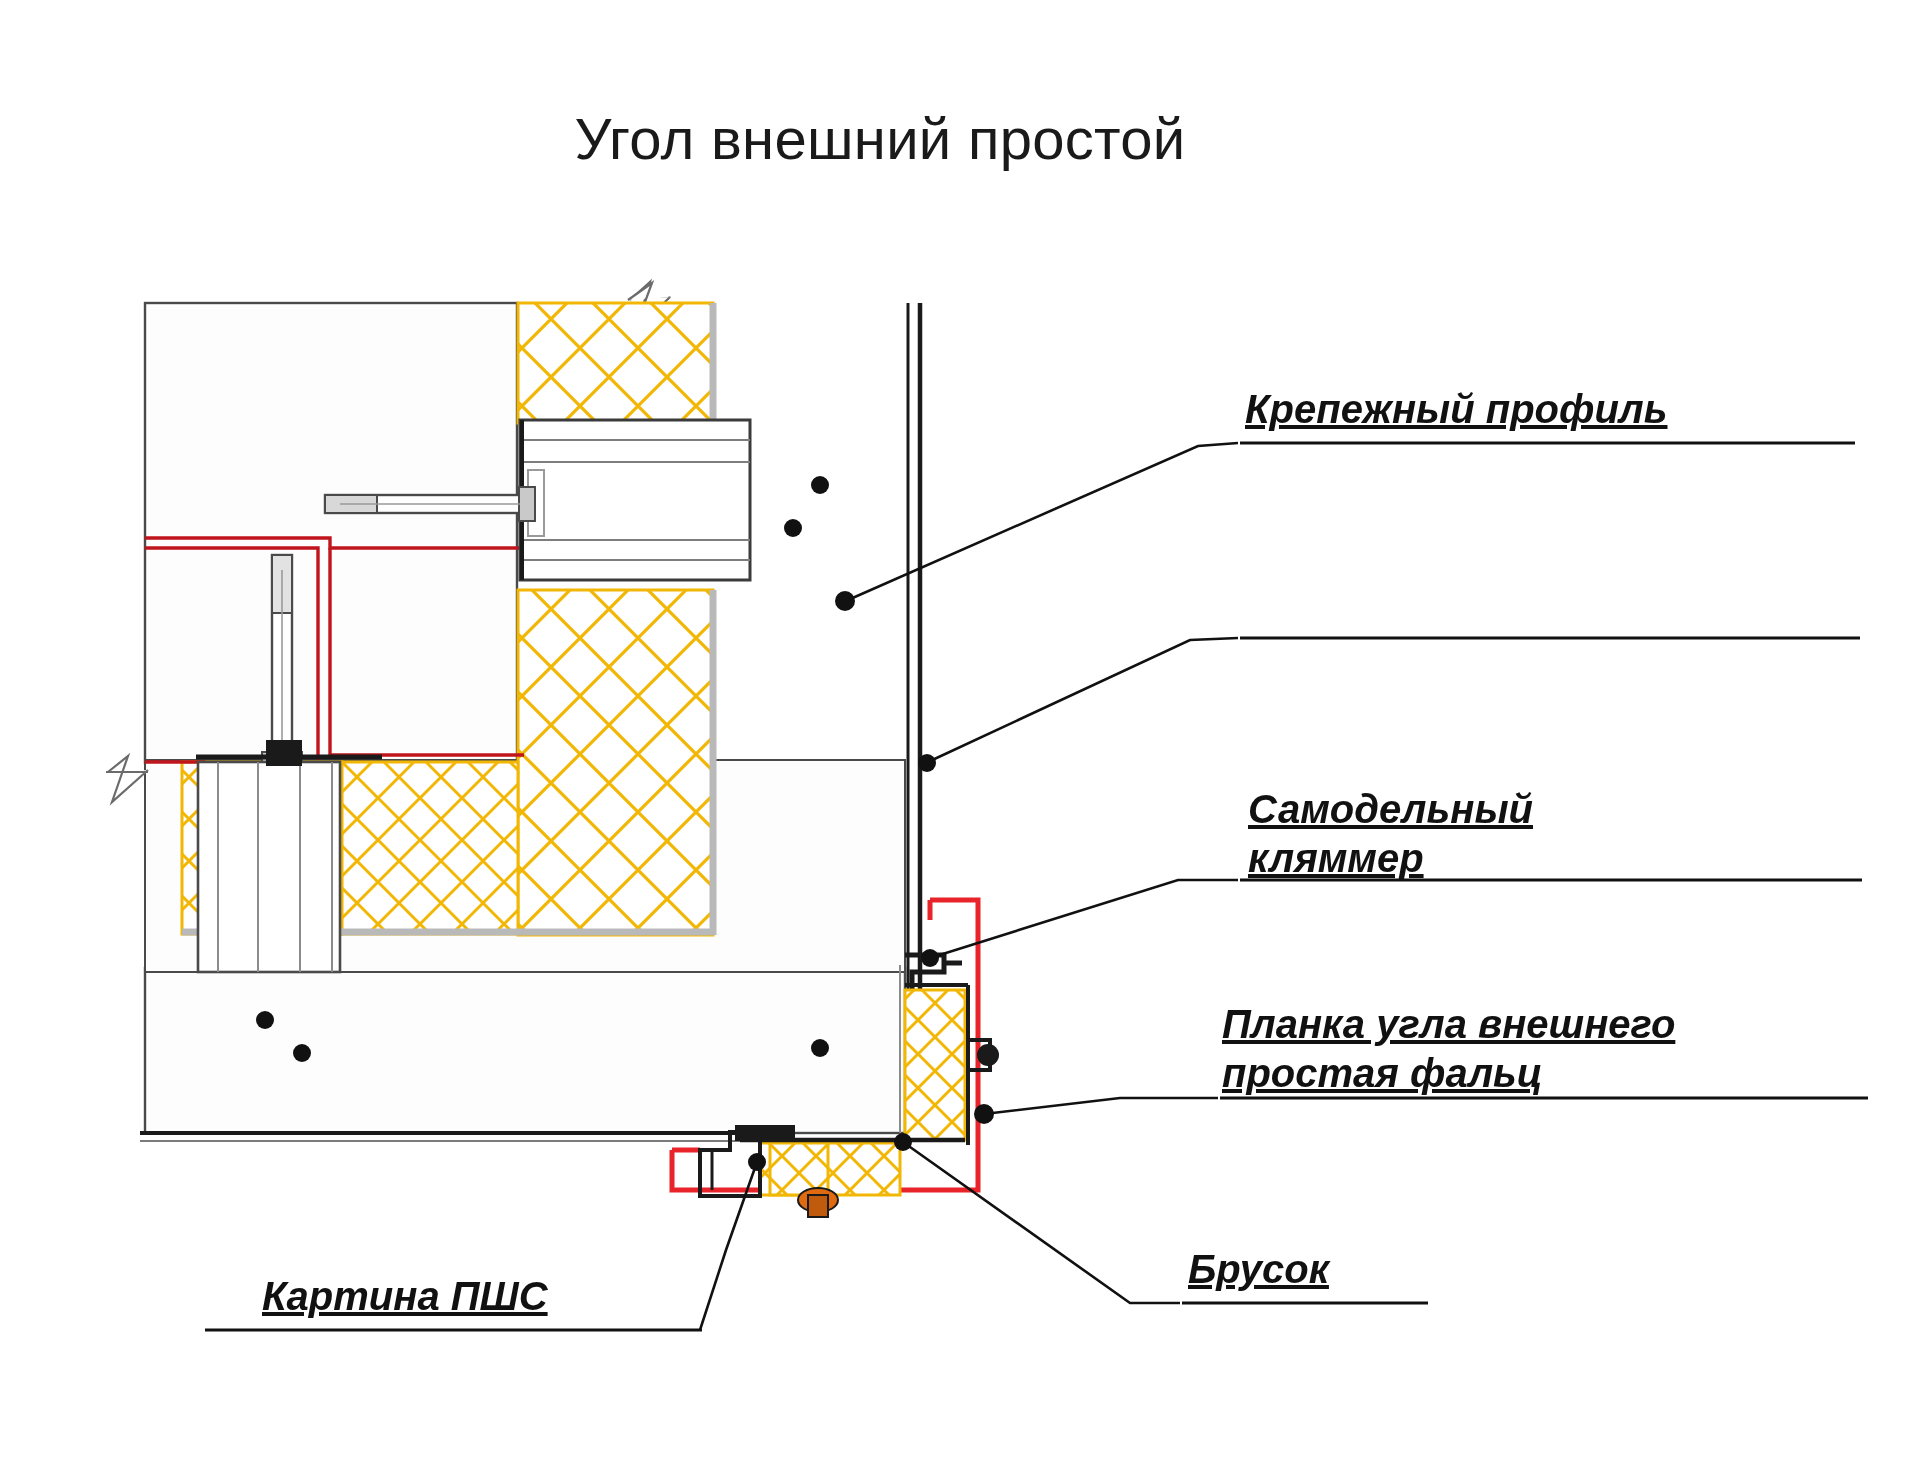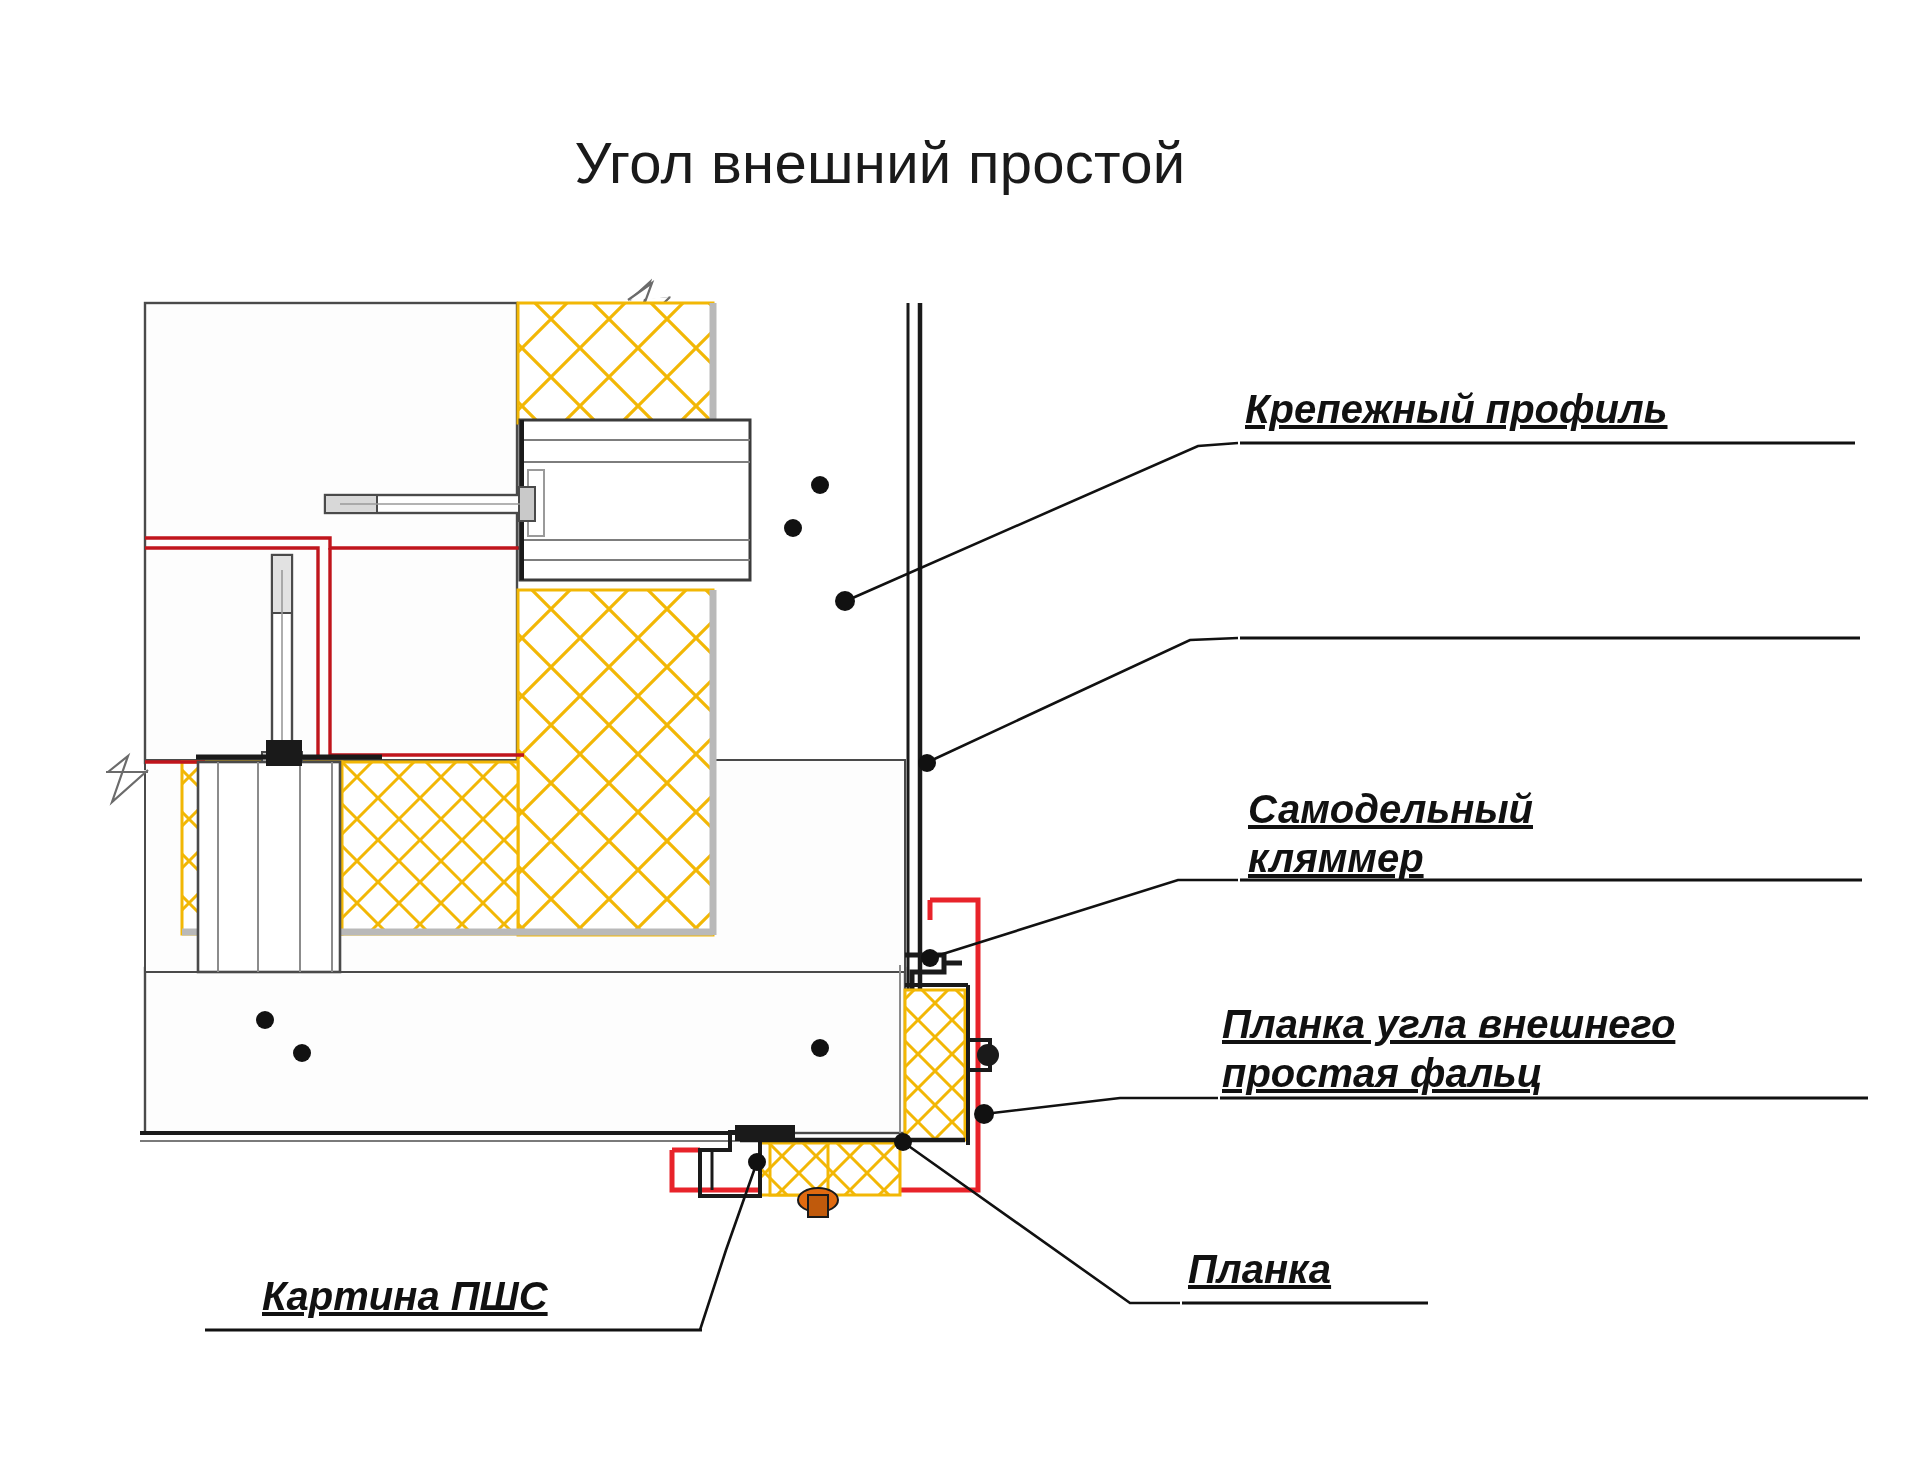--- a/index.html
+++ b/index.html
@@ -25,21 +25,20 @@
     position: absolute;
     left: 0;
     top: 105px;
     width: 1760px;
     text-align: center;
     font-size: 58px;
     font-weight: 400;
     color: #1a1a1a;
     letter-spacing: 0.3px;
     white-space: nowrap;
-    margin-top: 24px;
   }
   .callout-label {
     position: absolute;
     font-size: 40px;
     font-style: italic;
     font-weight: 700;
     color: #111111;
     line-height: 1.22;
     white-space: pre-line;
     text-decoration: underline;
@@ -227,17 +226,17 @@
 
   <div class="callout-label" style="left:1245px; top:385px;">Крепежный профиль</div>
 
 
   <div class="callout-label" style="left:1222px; top:1000px;">Планка угла внешнего
 простая фальц</div>
 
   <div class="callout-label" style="left:1248px; top:785px;">Самодельный
 кляммер</div>
 
-  <div class="callout-label" style="left:1188px; top:1245px;">Планка</div>
+  <div class="callout-label" style="left:1188px; top:1245px;">Брусок</div>
 
   <div class="callout-label" style="left:262px; top:1272px;">Картина ПШС</div>
 
 </div>
 
 </body></html>

